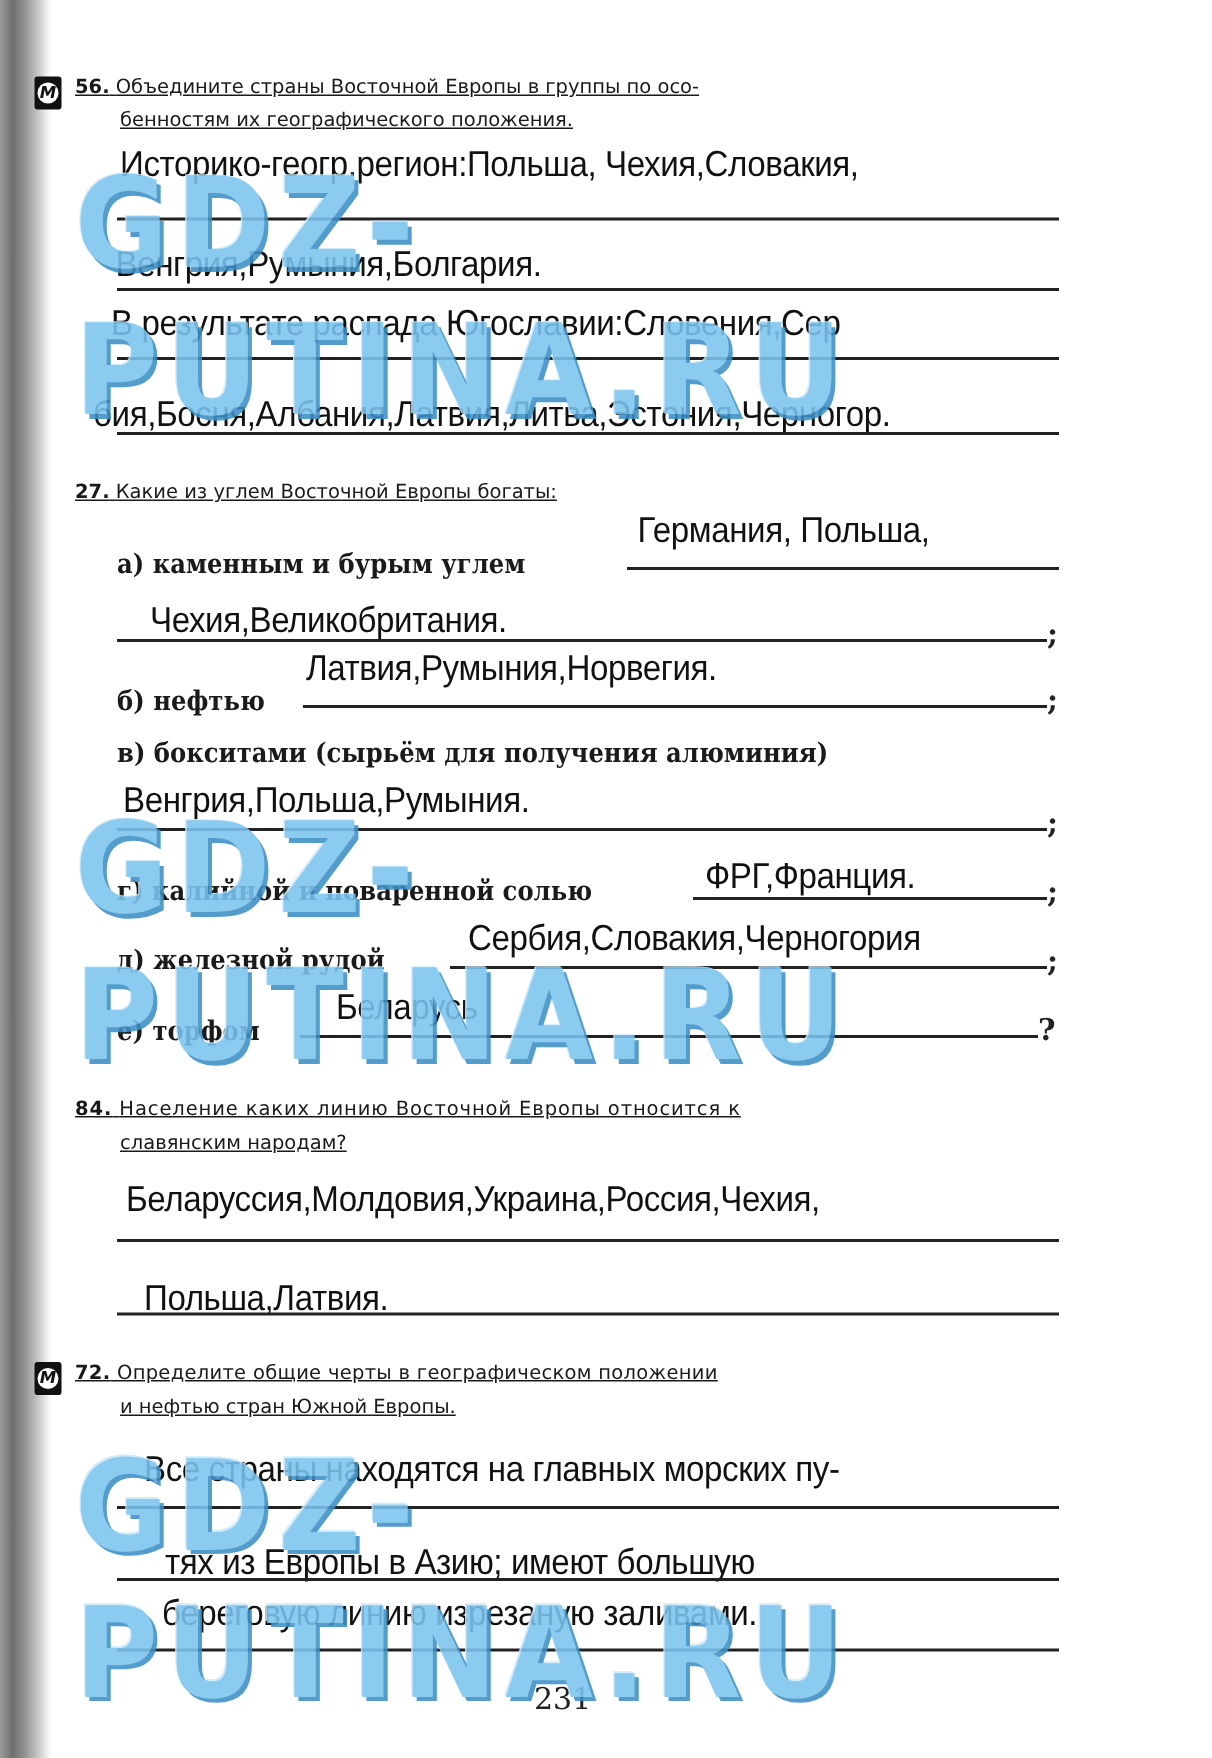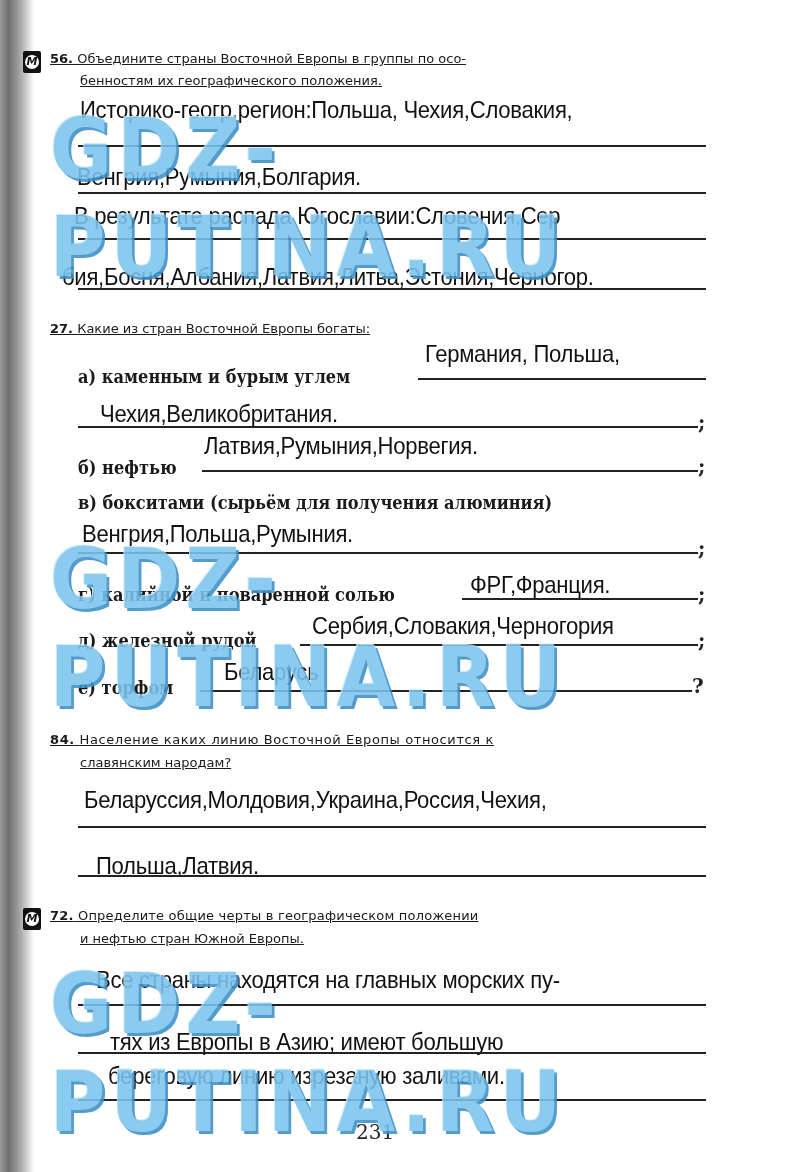--- a/index.html
+++ b/index.html
@@ -37,21 +37,21 @@
 <div class="line" style="left:78px; top:145px; width:628px;"></div>
 <div class="abs hand" style="left:77px; top:163px;">Венгрия,Румыния,Болгария.</div>
 <div class="line" style="left:78px; top:192px; width:628px;"></div>
 <div class="abs hand" style="left:74px; top:202px;">В результате распада Югославии:Словения,Сер</div>
 <div class="line" style="left:78px; top:238px; width:628px;"></div>
 <div class="abs hand" style="left:62px; top:263px;">бия,Босня,Албания,Латвия,Литва,Эстония,Черногор.</div>
 <div class="line" style="left:78px; top:288px; width:628px;"></div>
 
 <div class="abs q-title" style="left:50px; top:318px;">
   <span class="q-num">27.</span>
-  <span>Какие из стран Восточной Европы богаты:</span>
+  <span>Какие из углем Восточной Европы богаты:</span>
 </div>
 
 <div class="abs hand" style="left:425px; top:340px;">Германия,  Польша,</div>
 <div class="abs serif" style="left:78px; top:366px;">а) каменным и бурым углем</div>
 <div class="line" style="left:418px; top:378px; width:288px;"></div>
 <div class="abs hand" style="left:100px; top:400px;">Чехия,Великобритания.</div>
 <div class="line" style="left:78px; top:426px; width:620px;"></div>
 <div class="abs punct" style="left:698px; top:410px;">;</div>
 
 <div class="abs hand" style="left:204px; top:432px;">Латвия,Румыния,Норвегия.</div>

